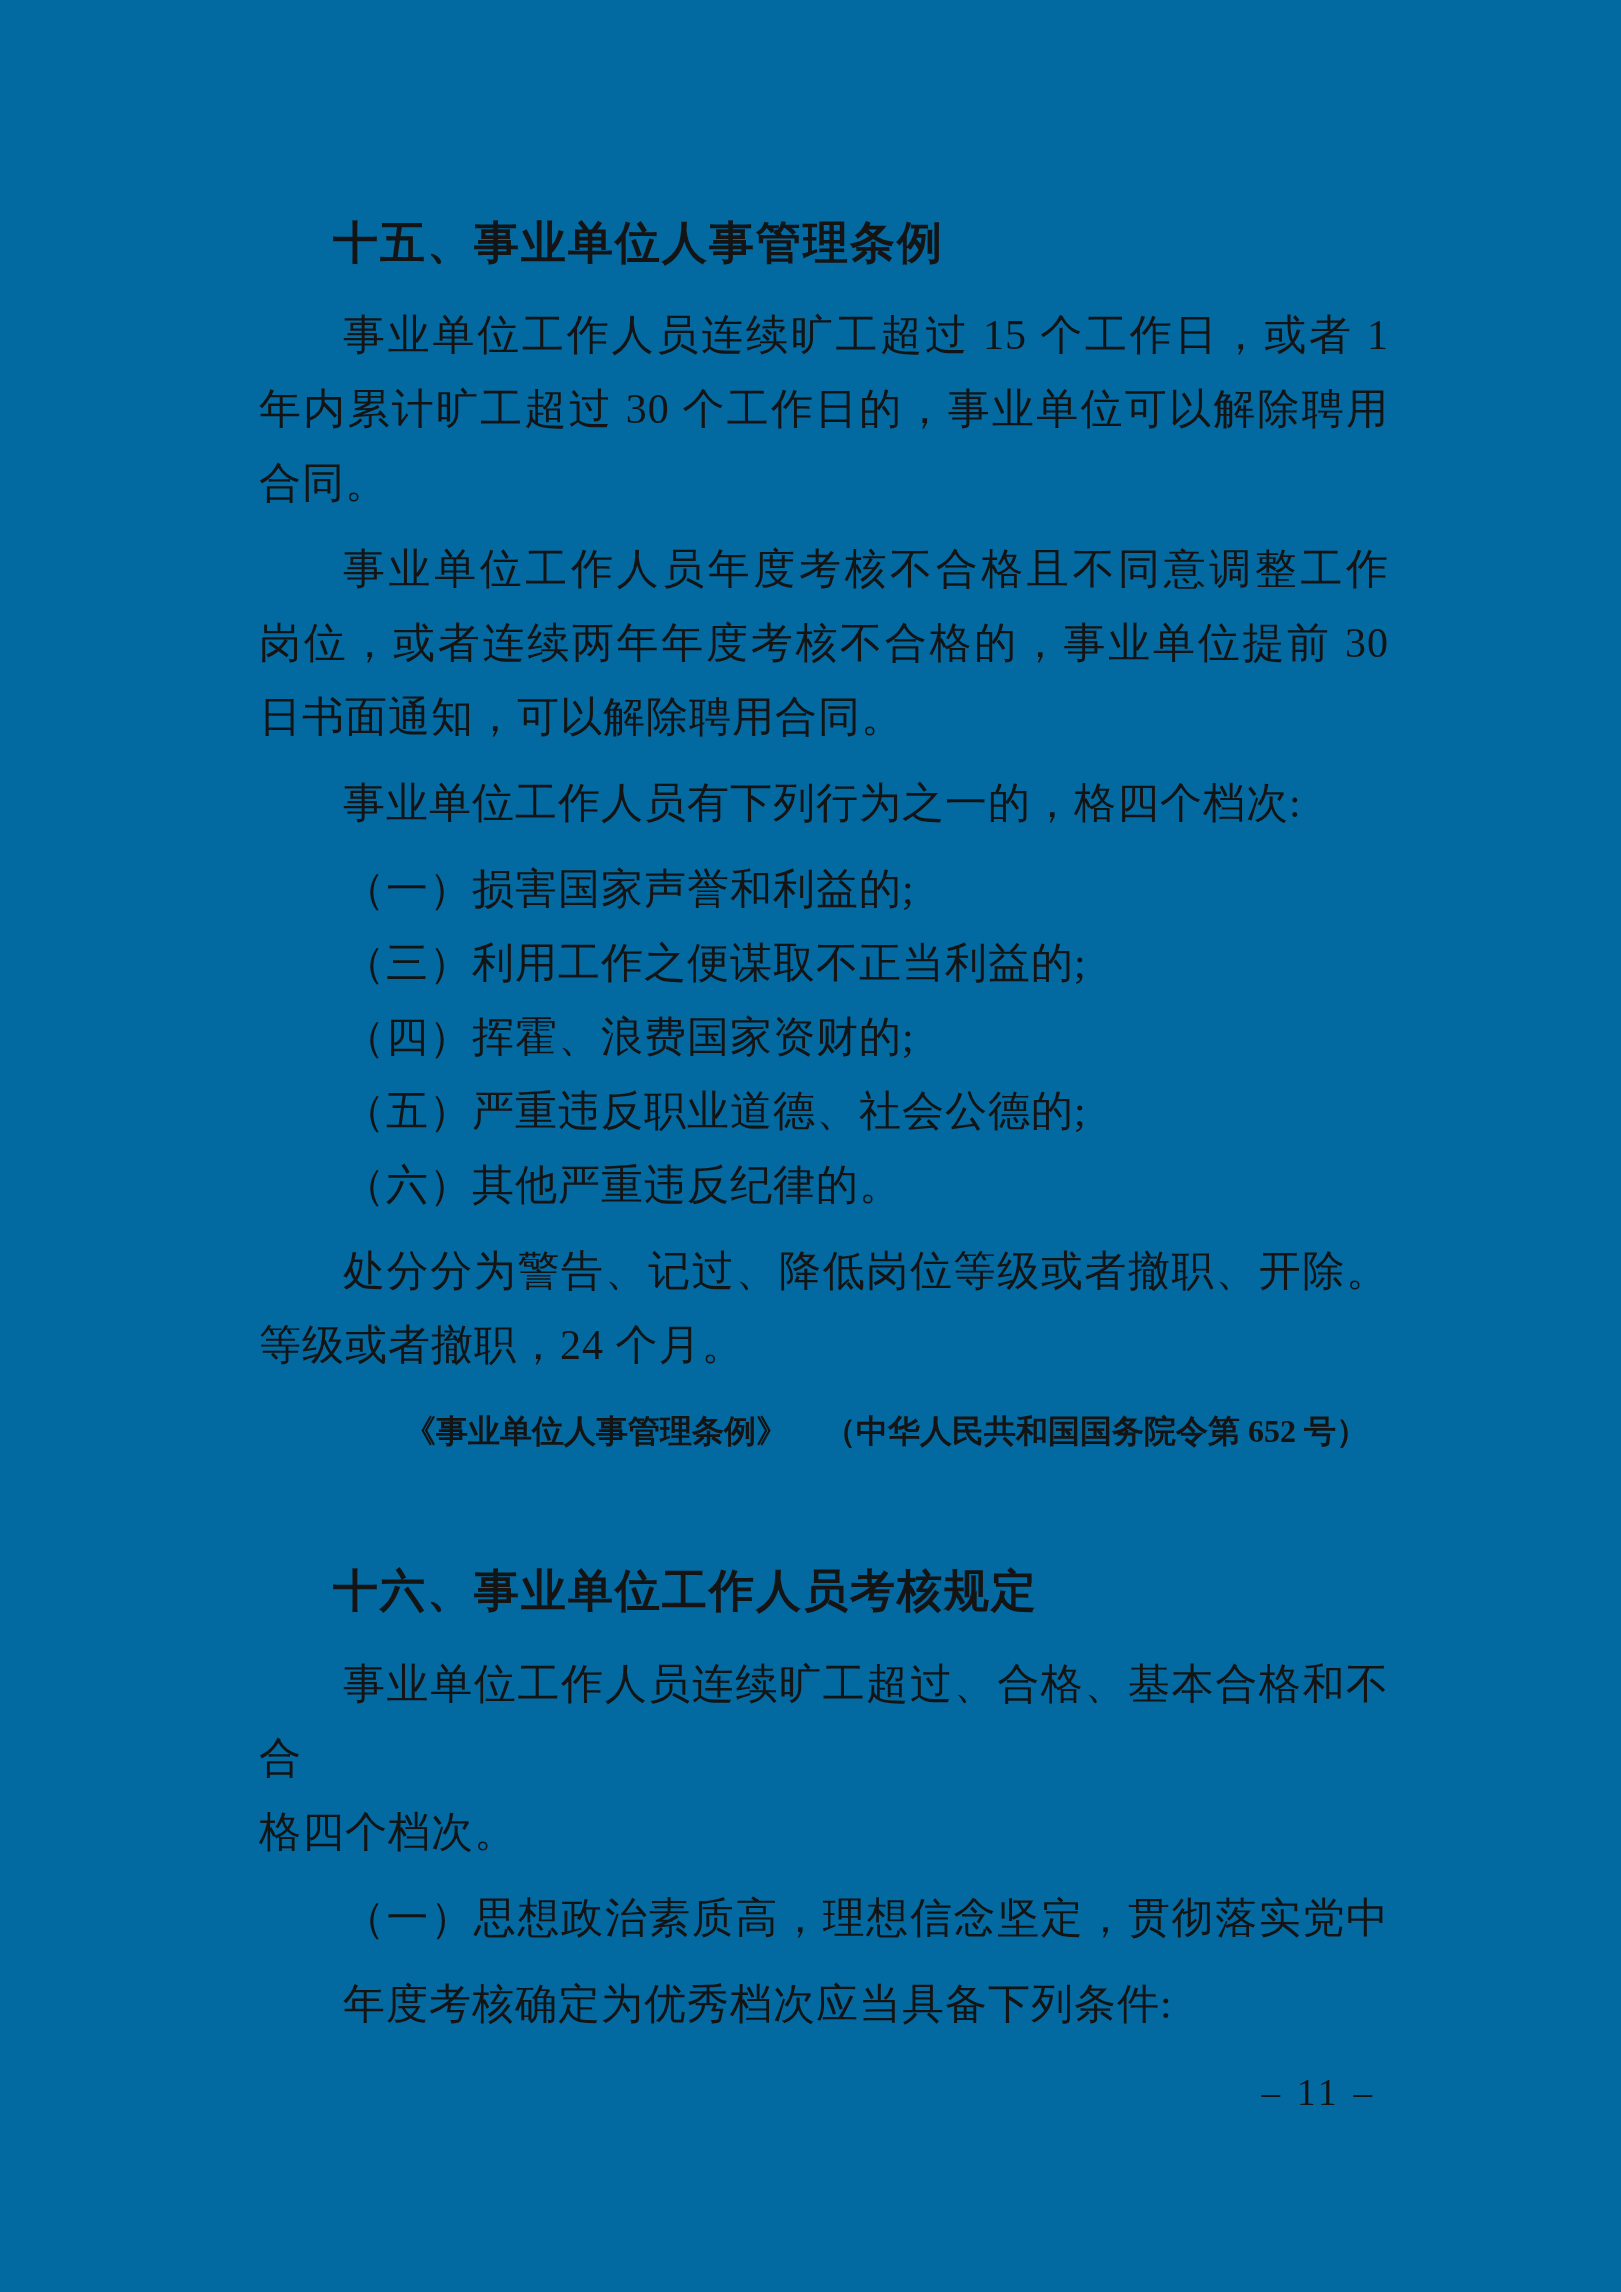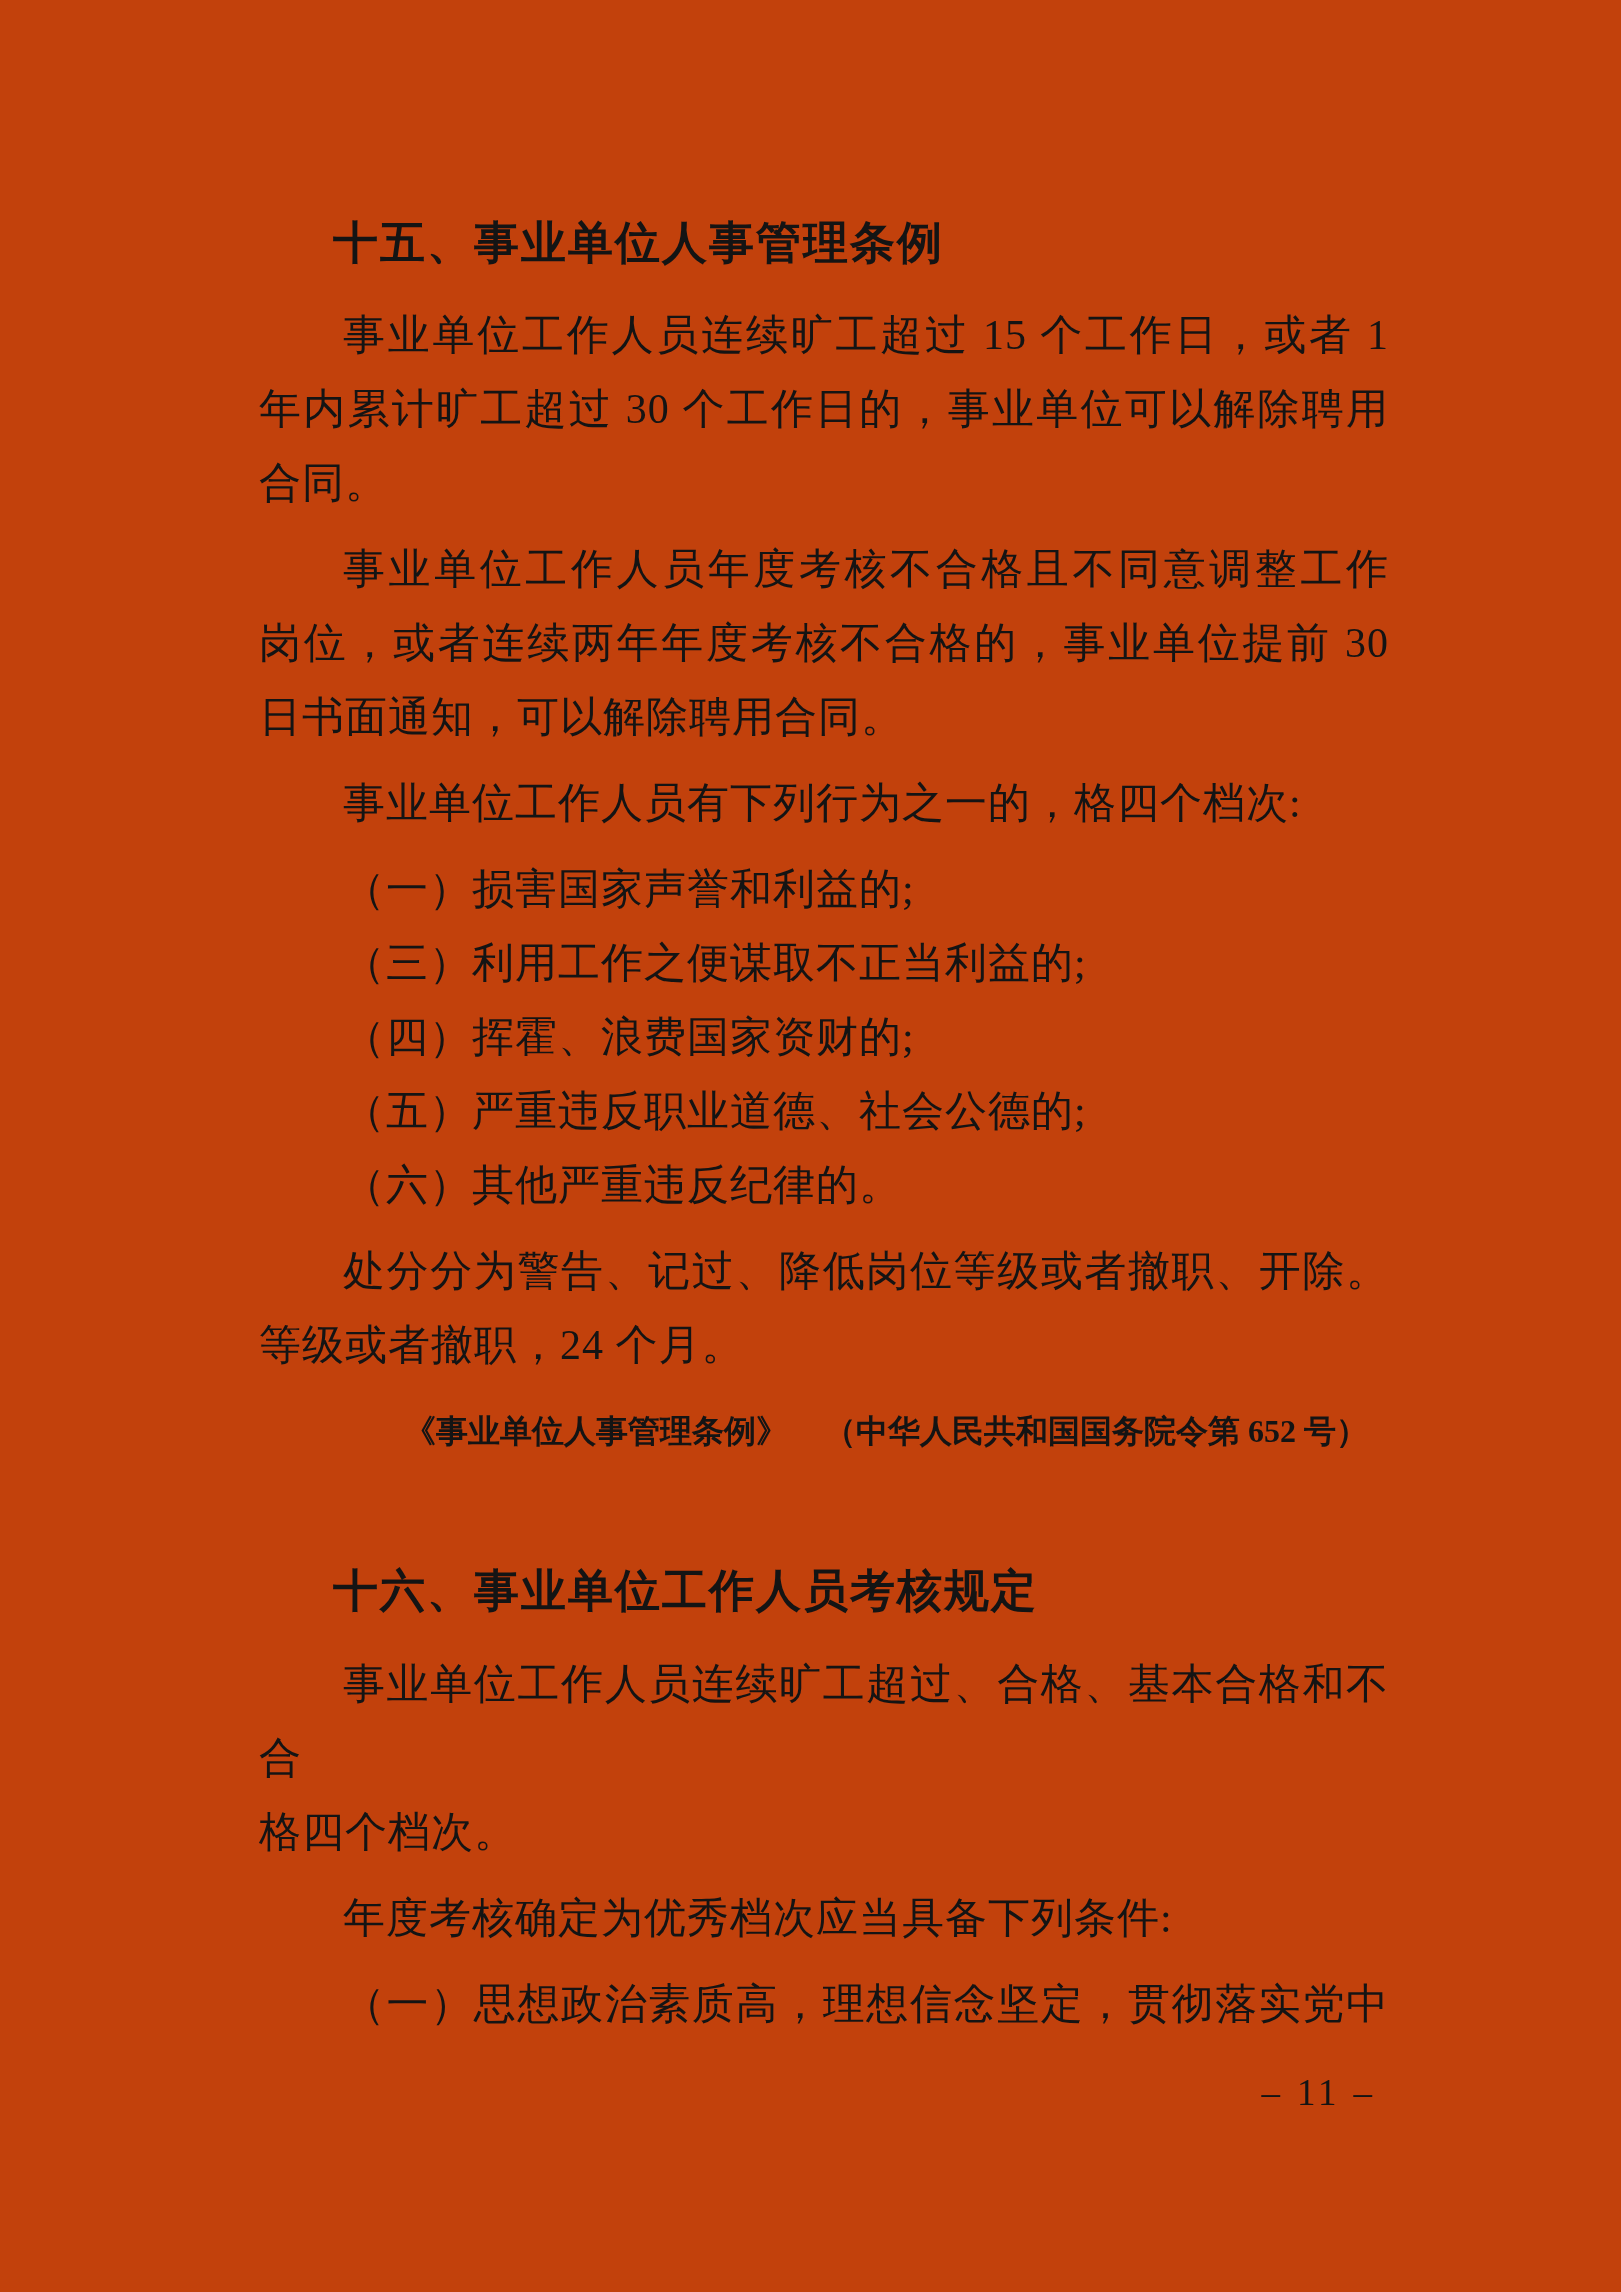--- a/index.html
+++ b/index.html
@@ -1,20 +1,20 @@
 <!DOCTYPE html>
 <html lang="zh"><head>
 <meta charset="utf-8">
 <style>
   html,body{margin:0;padding:0;background:#8a8a8a;}
   .doc-page{
     position:relative;
     width:1621px;height:2293px;
     margin:0 auto;
-    background:#c2410c;
+    background:#0369a1;
     color:#141414;
     overflow:hidden;
     box-sizing:border-box;
     padding:0 220px 0 247px;
     font-family:"Liberation Serif","DejaVu Serif",serif;
   }
   .h-sec{
     font-family:"Liberation Sans","DejaVu Sans",sans-serif;
     font-weight:700;
     font-size:45px;
@@ -108,23 +108,23 @@
   </div>
 
   <h1 class="h-sec" id="h16">十六、事业单位工作人员考核规定</h1>
 
   <div class="para p-after-h16">
     <div class="line ind just">事业单位工作人员连续旷工超过、合格、基本合格和不合</div>
     <div class="line">格四个档次。</div>
   </div>
 
   <div class="para">
-    <div class="line ind">年度考核确定为优秀档次应当具备下列条件:</div>
+    <div class="line ind just">（一）思想政治素质高，理想信念坚定，贯彻落实党中</div>
   </div>
 
   <div class="para">
-    <div class="line ind just">（一）思想政治素质高，理想信念坚定，贯彻落实党中</div>
+    <div class="line ind">年度考核确定为优秀档次应当具备下列条件:</div>
   </div>
 
   <div class="pageno">– 11 –</div>
 
 </div>
 
 
 </body></html>

